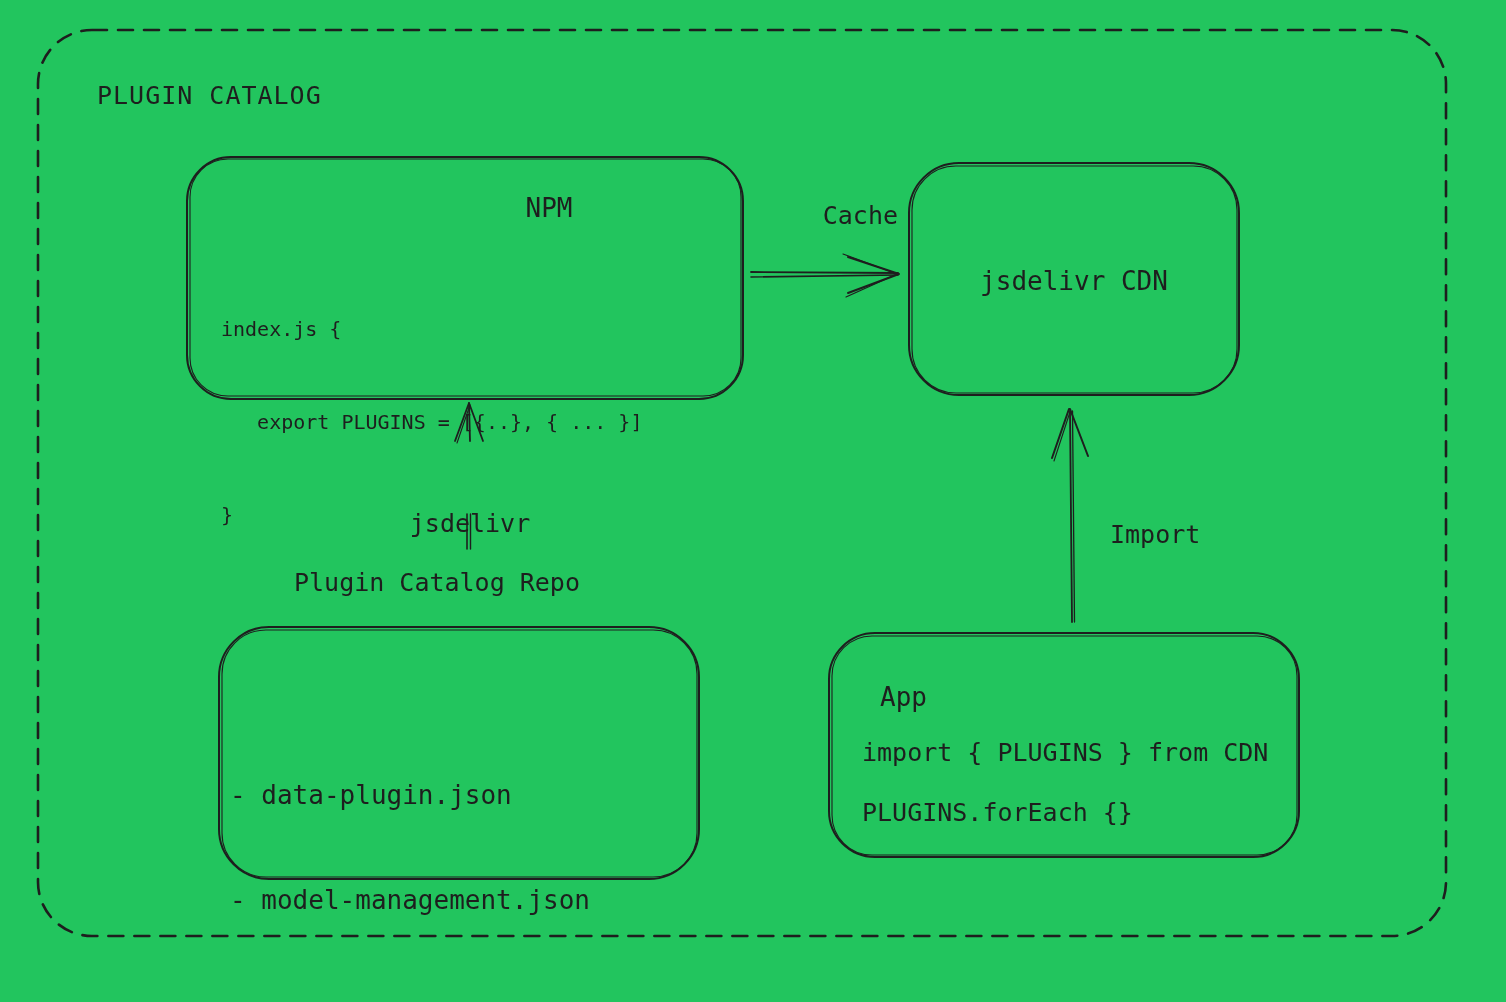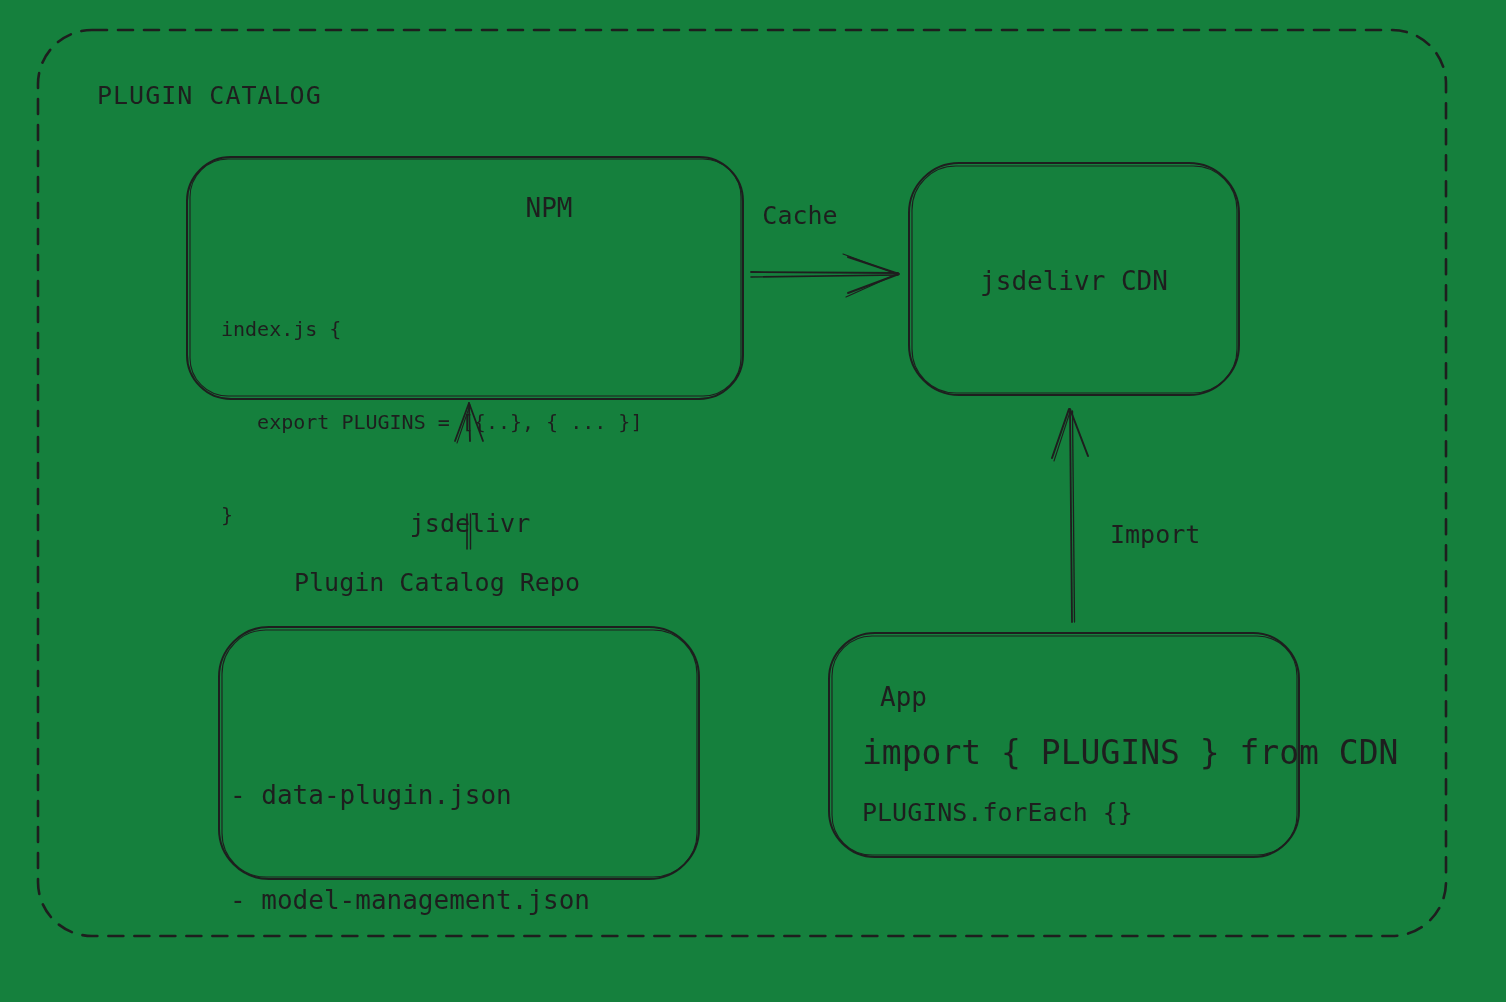--- a/index.html
+++ b/index.html
@@ -4,21 +4,21 @@
 <style>
   html, body {
     margin: 0;
     padding: 0;
     background: #ffffff;
   }
   .canvas {
     position: relative;
     width: 1506px;
     height: 1002px;
-    background: #15803d;
+    background: #22c55e;
     overflow: hidden;
     font-family: "DejaVu Sans Mono", "Liberation Mono", monospace;
     color: #1e1e1e;
   }
   .strokes {
     position: absolute;
     left: 0;
     top: 0;
     width: 1506px;
     height: 1002px;
@@ -28,29 +28,29 @@
     white-space: pre;
     color: #1e1e1e;
   }
   .center { text-align: center; }
 
   .frame-title   { left: 97px;  top: 81px;  font-size: 25px; line-height: 30px; letter-spacing: 1px; }
 
   .npm-title     { left: 187px; top: 193px; width: 652px; font-size: 26px; line-height: 30px; padding-left: 36px; }
   .npm-code      { left: 221px; top: 252px; font-size: 20px; line-height: 31px; }
 
-  .cache-label   { left: 730px; top: 201px; width: 140px; font-size: 25px; line-height: 30px; }
+  .cache-label   { left: 758px; top: 201px; width: 140px; font-size: 25px; line-height: 30px; text-align: right; }
   .cdn-label     { left: 909px; top: 266px; width: 330px; font-size: 26px; line-height: 30px; }
 
   .merge-label   { left: 320px; top: 446px; width: 300px; font-size: 25px; line-height: 31px; }
   .repo-label    { left: 287px; top: 568px; width: 300px; font-size: 25px; line-height: 30px; }
   .repo-files    { left: 230px; top: 708px; font-size: 26px; line-height: 35px; }
 
   .app-title     { left: 880px; top: 682px; font-size: 26px; line-height: 30px; }
-  .app-code-1    { left: 862px; top: 738px; font-size: 33px; line-height: 30px; }
+  .app-code-1    { left: 862px; top: 738px; font-size: 25px; line-height: 30px; }
   .app-code-2    { left: 862px; top: 798px; font-size: 25px; line-height: 30px; }
 
   .import-label  { left: 1110px; top: 520px; font-size: 25px; line-height: 30px; }
 </style>
 </head>
 <body>
 
 <div class="canvas">
 
   <svg class="strokes" viewBox="0 0 1506 1002" fill="none" stroke="#1e1e1e" stroke-linecap="round" stroke-linejoin="round">

